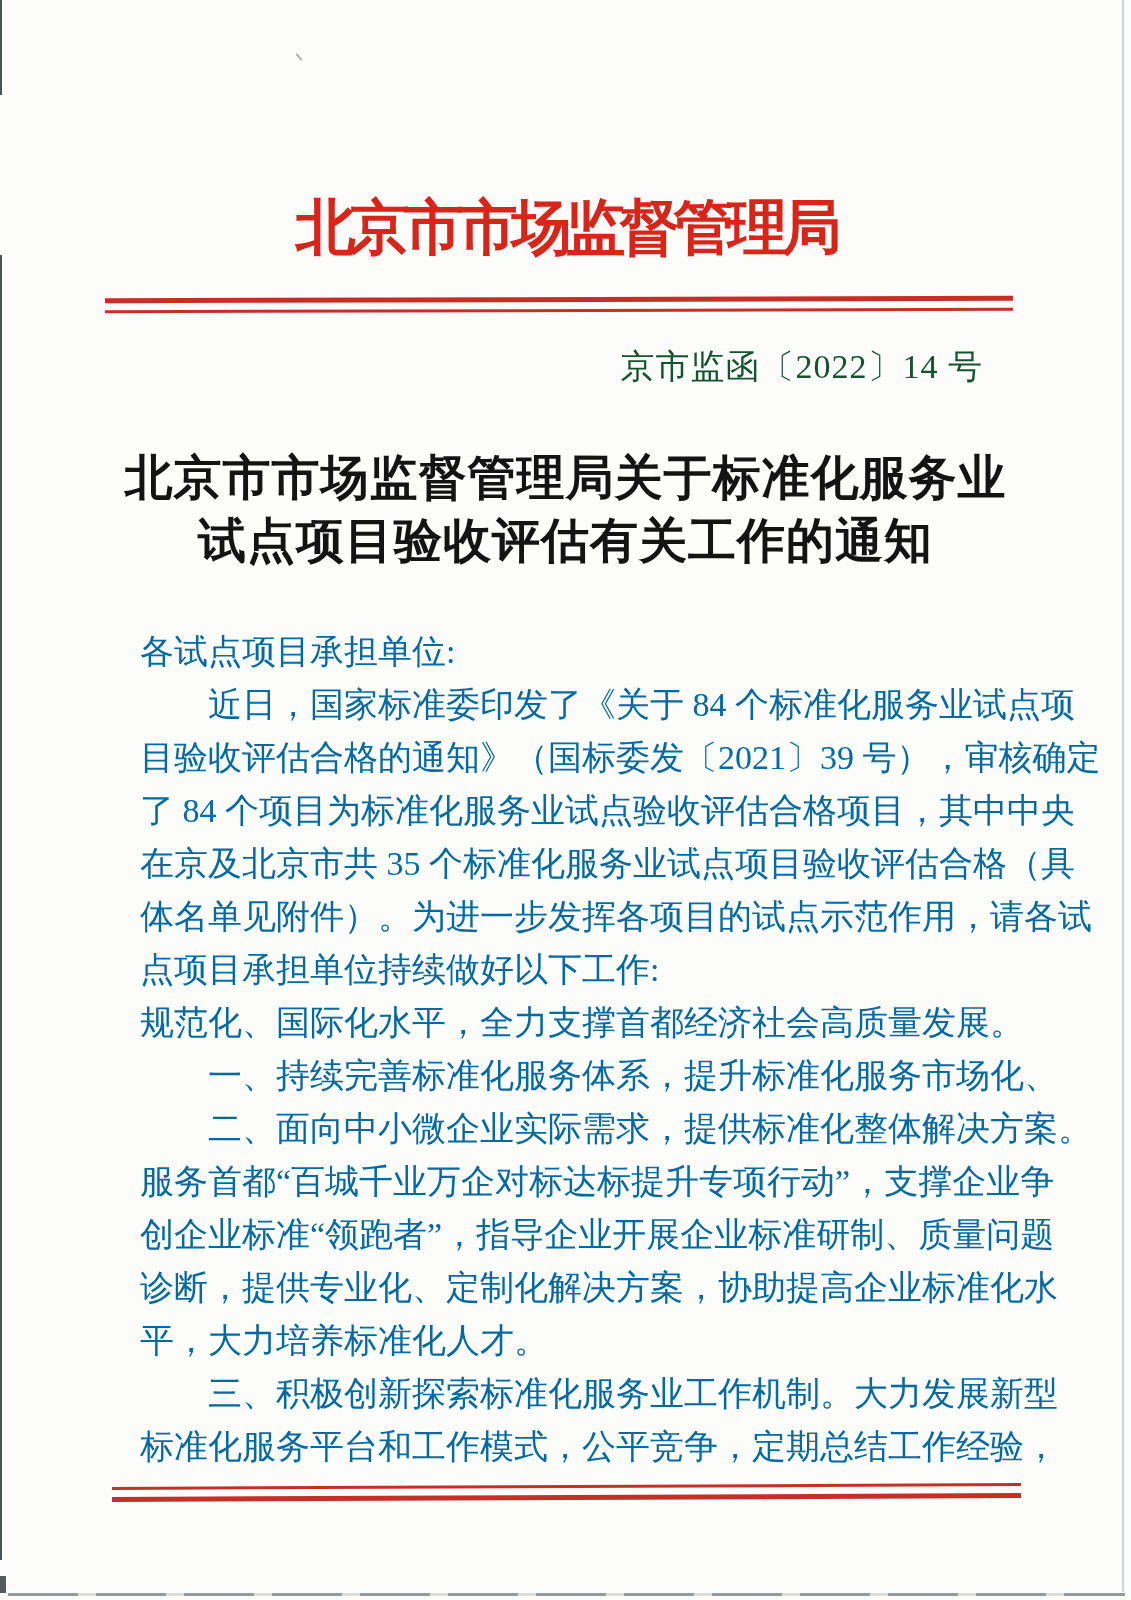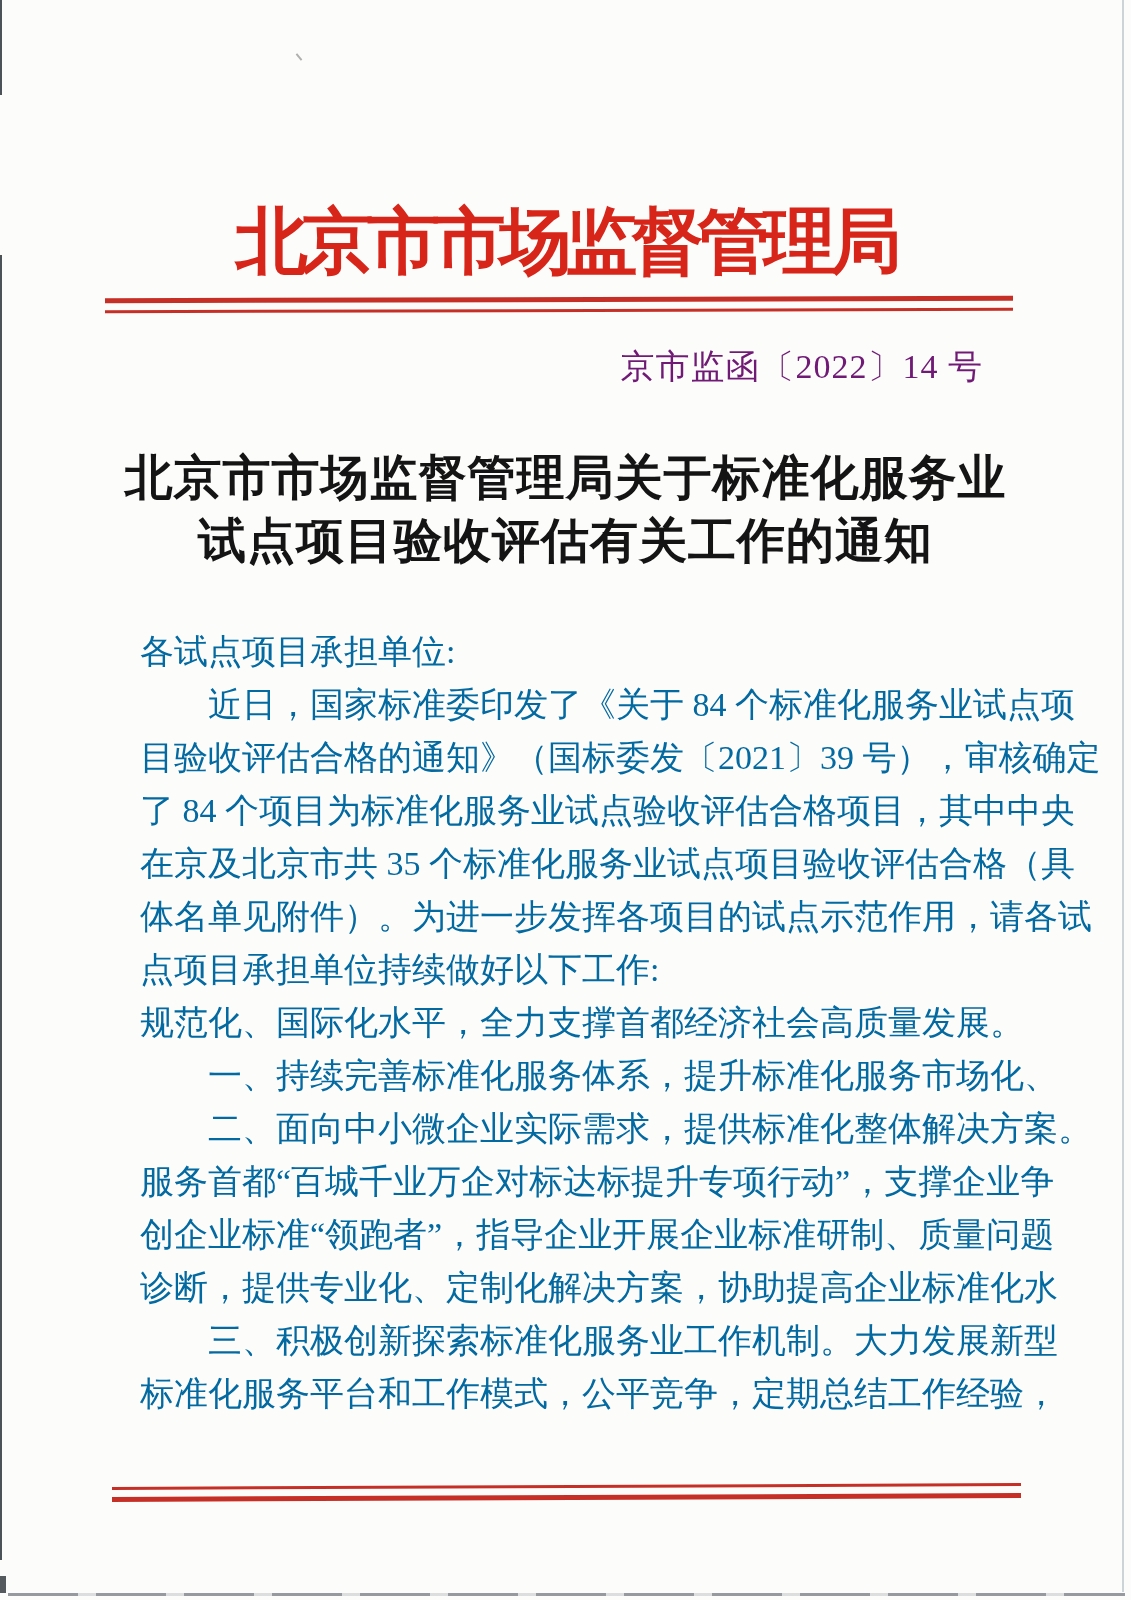--- a/index.html
+++ b/index.html
@@ -11,45 +11,45 @@
     position: relative;
     width: 1131px;
     height: 1600px;
     background: #fcfcfb;
     font-family: "Liberation Serif", "DejaVu Serif", serif;
     overflow: hidden;
   }
   
   .masthead {
     position: absolute;
-    top: 192px;
+    top: 178px;
     left: 0;
     width: 100%;
     text-align: center;
-    font-size: 72px;
+    font-size: 60px;
     line-height: 100px;
     font-weight: bold;
     letter-spacing: -6px;
     white-space: nowrap;
   }
   
   .rule { position: absolute; transform: rotate(-0.15deg); }
   .rule-top-thick { left: 105px; top: 297px; width: 908px; height: 5px; }
   .rule-top-thin  { left: 105px; top: 309px; width: 908px; height: 3px; }
   .rule-bot-thin  { left: 112px; top: 1485px; width: 909px; height: 3px; transform: rotate(-0.25deg); }
   .rule-bot-thick { left: 112px; top: 1495px; width: 909px; height: 5px; transform: rotate(-0.25deg); }
   
   .docnum {
     position: absolute;
     top: 347px;
     right: 148px;
     font-size: 34px;
     line-height: 40px;
     letter-spacing: 1px;
-    color: #701a75;
+    color: #14532d;
     white-space: nowrap;
     margin-left: 24px;
   }
   
   .doc-title {
     position: absolute;
     top: 446px;
     left: 0;
     width: 100%;
     text-align: center;
@@ -132,20 +132,21 @@
     <div class="body-line">了 84 个项目为标准化服务业试点验收评估合格项目，其中中央</div>
     <div class="body-line">在京及北京市共 35 个标准化服务业试点项目验收评估合格（具</div>
     <div class="body-line">体名单见附件）。为进一步发挥各项目的试点示范作用，请各试</div>
     <div class="body-line">点项目承担单位持续做好以下工作:</div>
     <div class="body-line">规范化、国际化水平，全力支撑首都经济社会高质量发展。</div>
     <div class="body-line indent">一、持续完善标准化服务体系，提升标准化服务市场化、</div>
     <div class="body-line indent">二、面向中小微企业实际需求，提供标准化整体解决方案。</div>
     <div class="body-line">服务首都“百城千业万企对标达标提升专项行动”，支撑企业争</div>
     <div class="body-line">创企业标准“领跑者”，指导企业开展企业标准研制、质量问题</div>
     <div class="body-line">诊断，提供专业化、定制化解决方案，协助提高企业标准化水</div>
+    <div class="body-line">平，大力培养标准化人才。</div>
     <div class="body-line indent">三、积极创新探索标准化服务业工作机制。大力发展新型</div>
     <div class="body-line">标准化服务平台和工作模式，公平竞争，定期总结工作经验，</div>
   </div>
 
   <div class="rule rule-bot-thin" style="background: rgb(198, 47, 38);"></div>
   <div class="rule rule-bot-thick" style="background: rgb(198, 47, 38);"></div>
 
   <div class="edge-left-1"></div>
   <div class="edge-left-2"></div>
   <div class="edge-right"></div>

